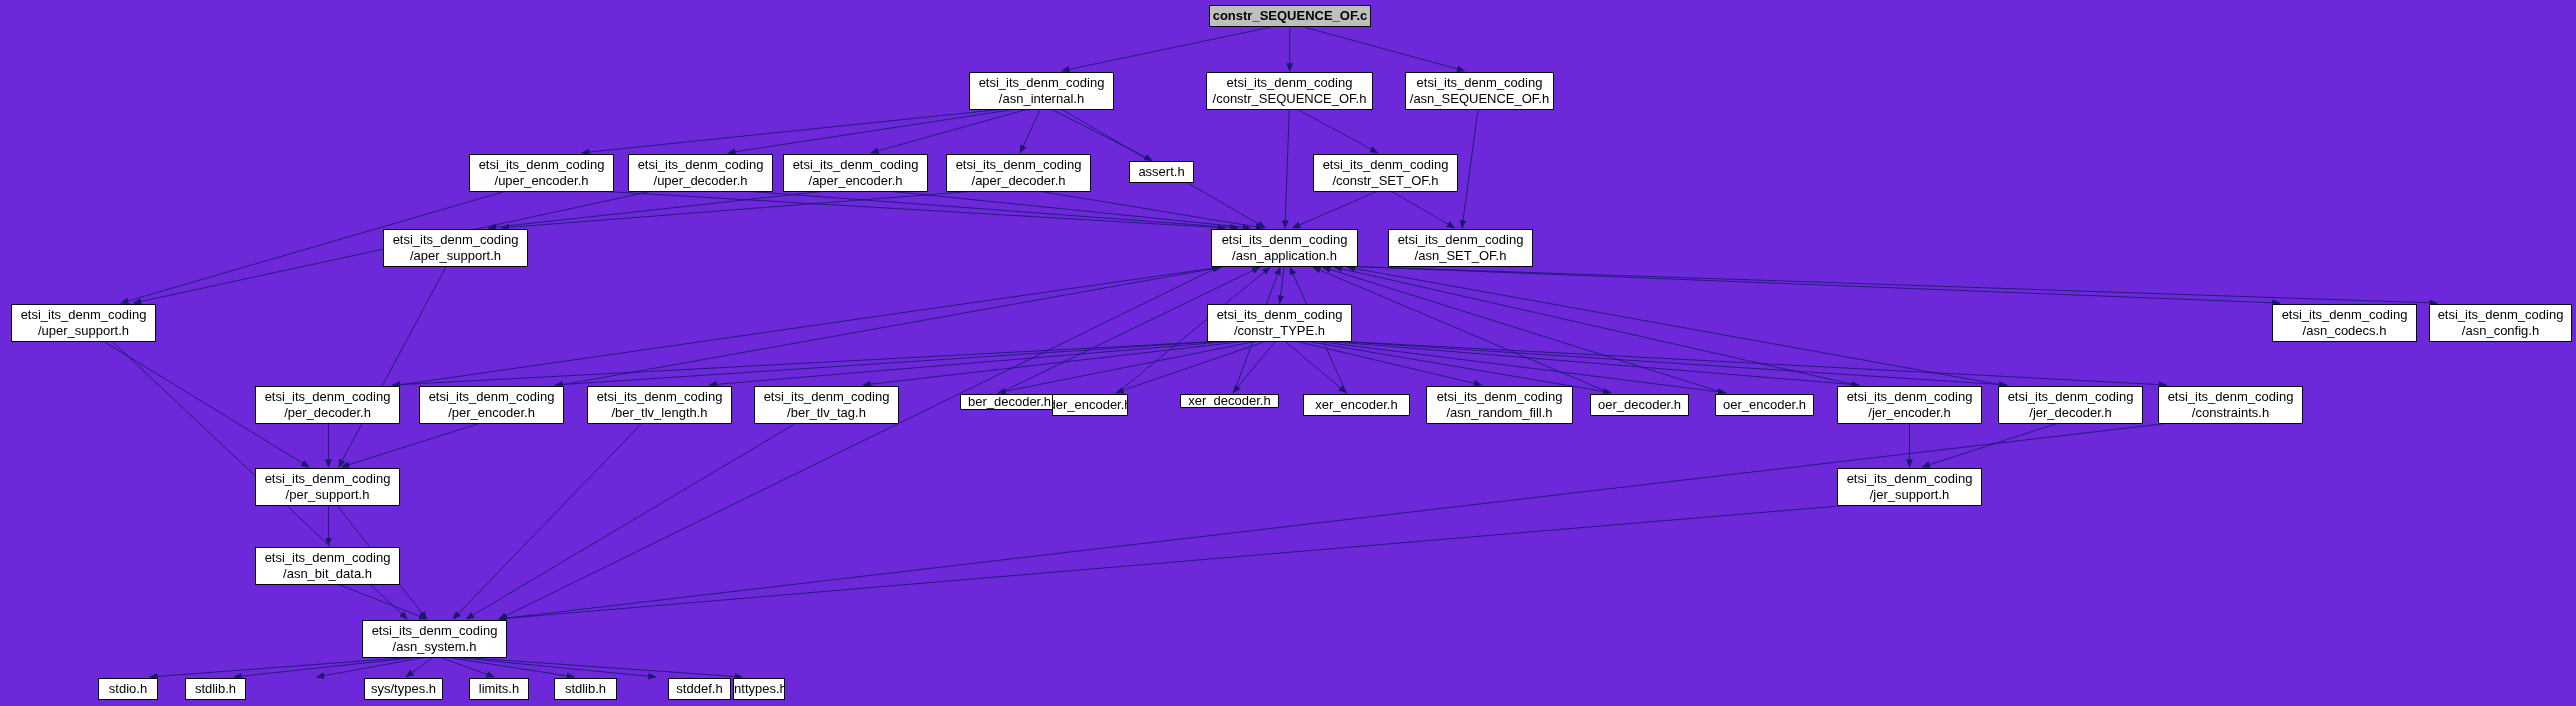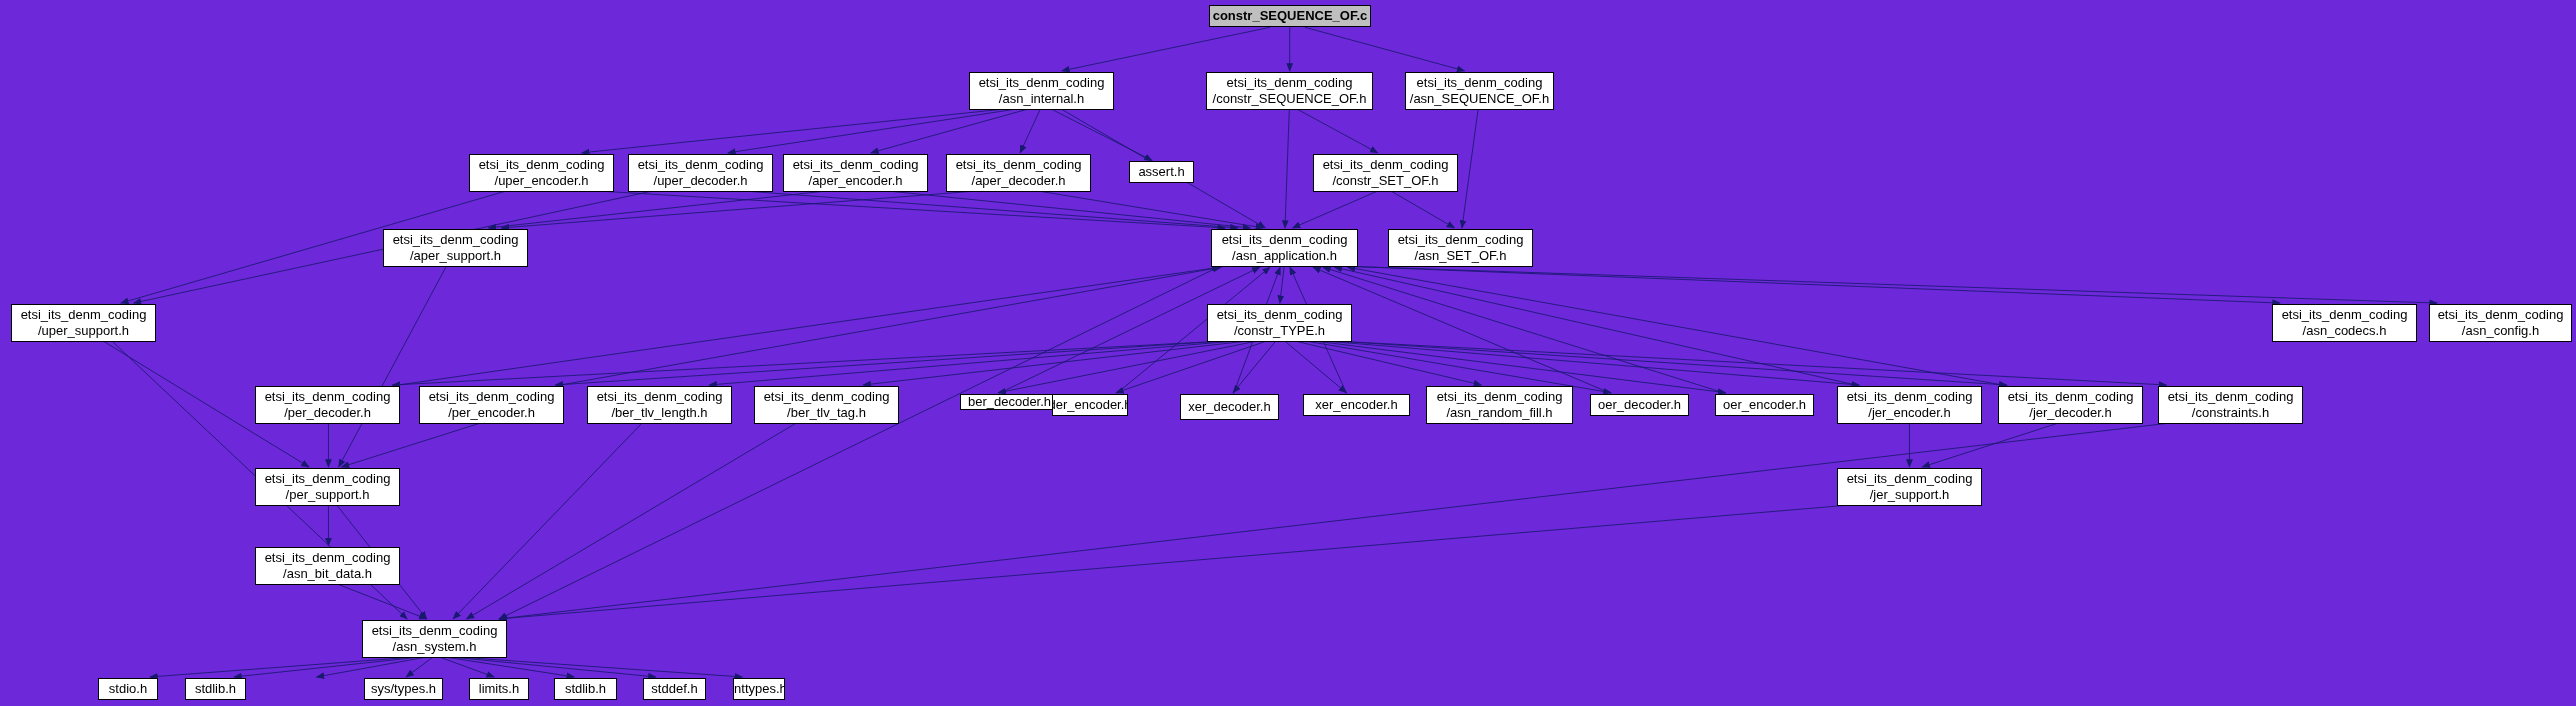--- a/index.html
+++ b/index.html
@@ -143,21 +143,21 @@
   <div class="node" style="left:255px;top:386px;width:145px;height:38px">etsi_its_denm_coding
 /per_decoder.h</div>
   <div class="node" style="left:419px;top:386px;width:145px;height:38px">etsi_its_denm_coding
 /per_encoder.h</div>
   <div class="node" style="left:587px;top:386px;width:145px;height:38px">etsi_its_denm_coding
 /ber_tlv_length.h</div>
   <div class="node" style="left:754px;top:386px;width:145px;height:38px">etsi_its_denm_coding
 /ber_tlv_tag.h</div>
   <div class="node" style="left:960px;top:394px;width:99px;height:16px">ber_decoder.h</div>
   <div class="node" style="left:1052px;top:394px;width:76px;height:22px">der_encoder.h</div>
-  <div class="node" style="left:1180px;top:394px;width:99px;height:26px">xer_decoder.h</div>
+  <div class="node" style="left:1180px;top:394px;width:99px;height:14px">xer_decoder.h</div>
   <div class="node" style="left:1303px;top:394px;width:107px;height:22px">xer_encoder.h</div>
   <div class="node" style="left:1426px;top:386px;width:147px;height:38px">etsi_its_denm_coding
 /asn_random_fill.h</div>
   <div class="node" style="left:1590px;top:394px;width:99px;height:22px">oer_decoder.h</div>
   <div class="node" style="left:1715px;top:394px;width:99px;height:22px">oer_encoder.h</div>
   <div class="node" style="left:1837px;top:386px;width:145px;height:38px">etsi_its_denm_coding
 /jer_encoder.h</div>
   <div class="node" style="left:1998px;top:386px;width:145px;height:38px">etsi_its_denm_coding
 /jer_decoder.h</div>
   <div class="node" style="left:2158px;top:386px;width:145px;height:38px">etsi_its_denm_coding
@@ -173,17 +173,17 @@
 
   <div class="node" style="left:362px;top:620px;width:145px;height:38px">etsi_its_denm_coding
 /asn_system.h</div>
 
   <div class="node sys" style="left:98px;top:678px;width:60px;height:22px">stdio.h</div>
   <div class="node sys" style="left:185px;top:678px;width:61px;height:22px">stdlib.h</div>
   <div class="node sys" style="left:275px;top:708px;width:61px;height:22px">string.h</div>
   <div class="node sys" style="left:364px;top:678px;width:79px;height:22px">sys/types.h</div>
   <div class="node sys" style="left:469px;top:678px;width:60px;height:22px">limits.h</div>
   <div class="node sys" style="left:554px;top:678px;width:63px;height:22px">stdlib.h</div>
-  <div class="node sys" style="left:643px;top:678px;width:63px;height:22px">stddef.h</div>
+  <div class="node sys" style="left:668px;top:678px;width:63px;height:22px">stddef.h</div>
   <div class="node sys" style="left:733px;top:678px;width:52px;height:22px">inttypes.h</div>
 
 </div>
 
 
 </body></html>

